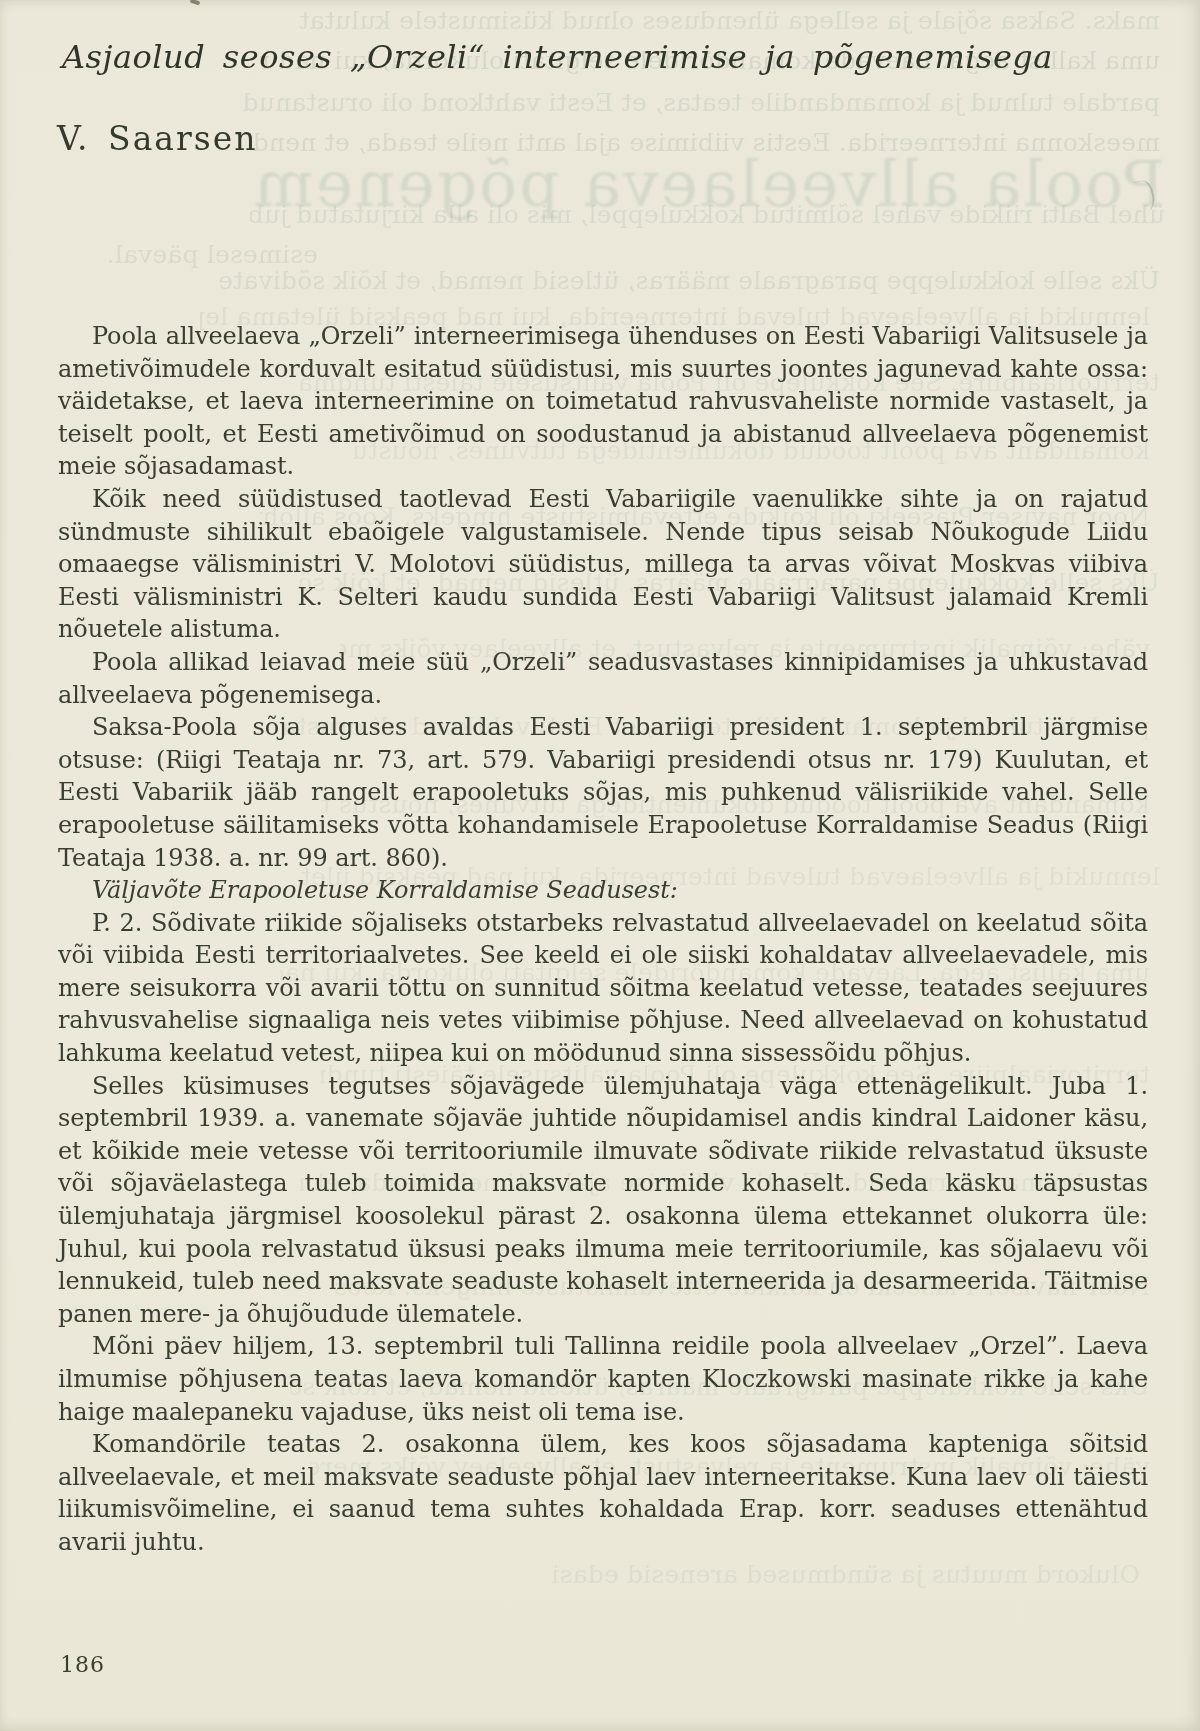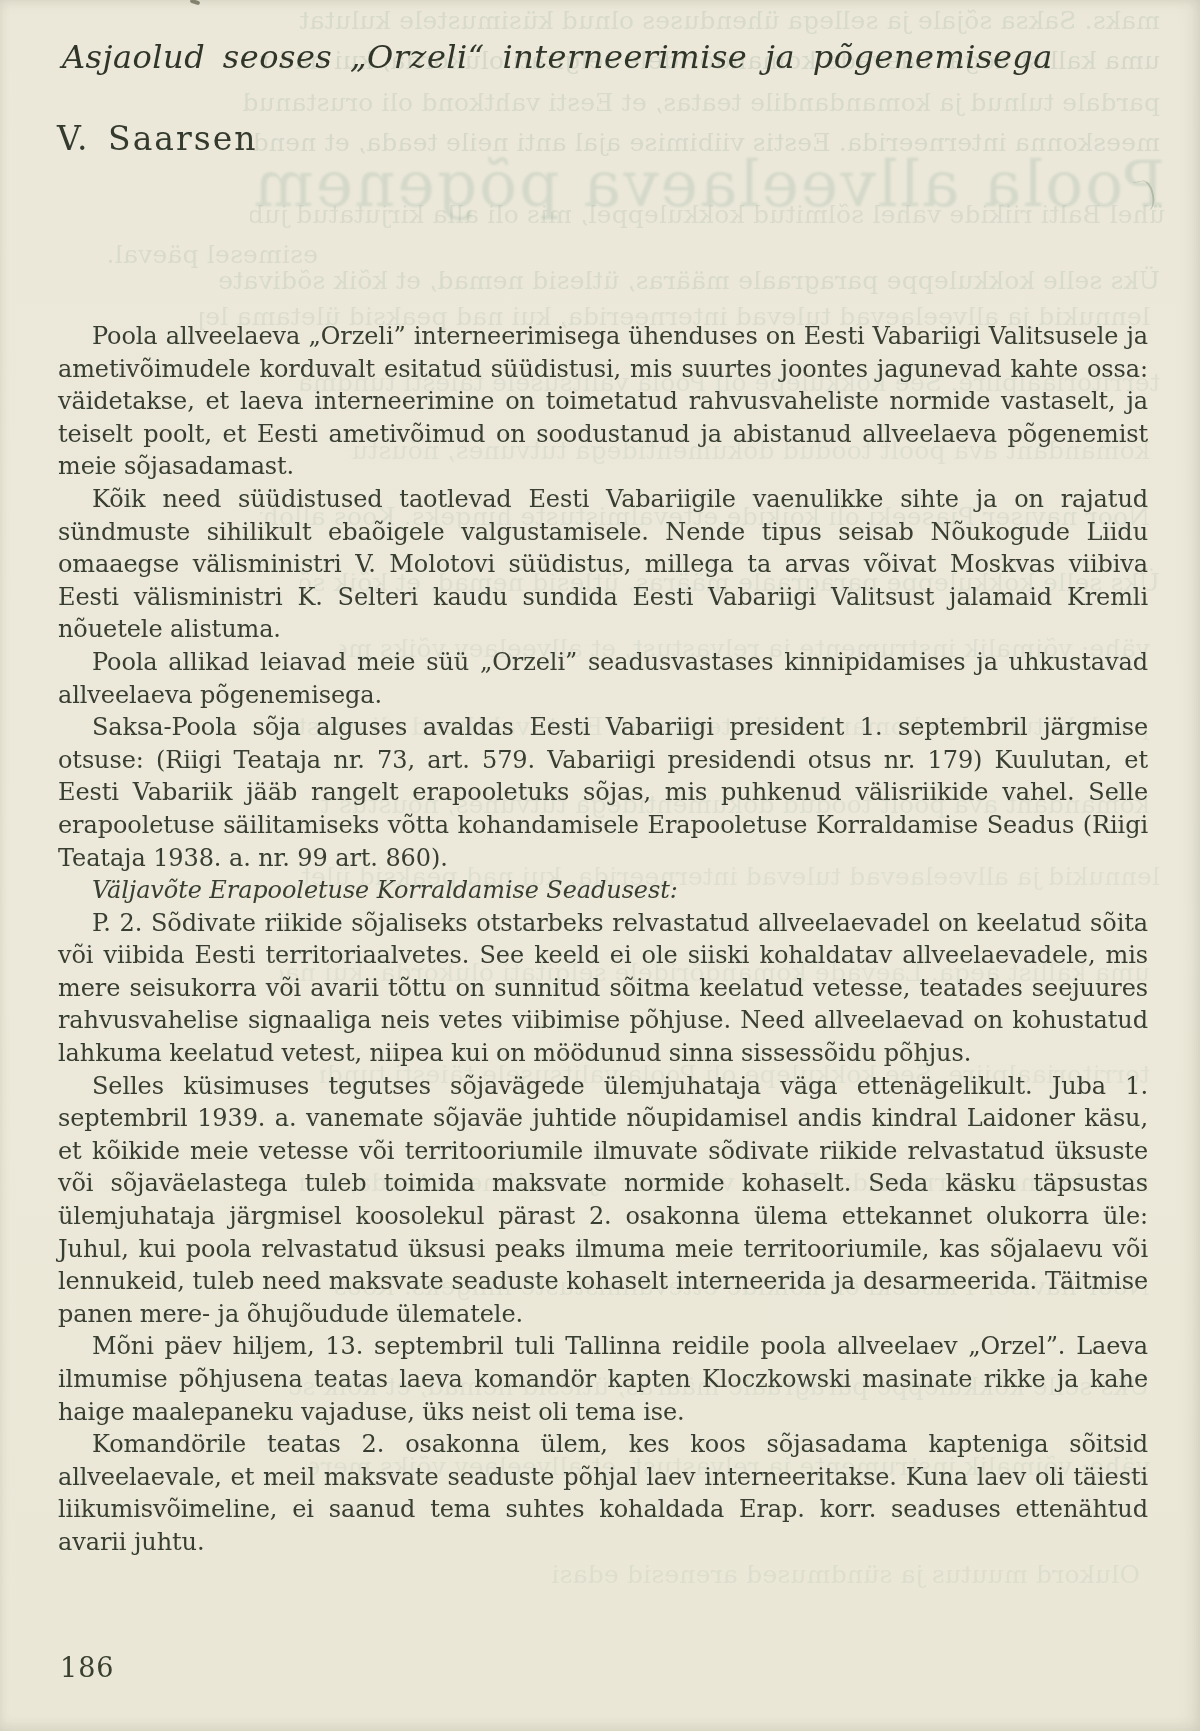--- a/index.html
+++ b/index.html
@@ -55,21 +55,21 @@
   .body-text{
     position:absolute;left:58px;top:320px;width:1090px;
     font-size:24px;line-height:32.6px;
     letter-spacing:-0.1px;
     text-align:justify;
   }
   .body-text p{margin:0;text-indent:34px;}
   .body-text p.italic{font-style:italic;}
   .page-number{
     position:absolute;left:60px;top:1652px;
-    font-size:27px;letter-spacing:1px;color:#3a402f;
+    font-size:22px;letter-spacing:1px;color:#3a402f;
   }
 
   
   .speck-top{
     position:absolute;left:190px;top:0;width:10px;height:4px;
     background:#6b6b58;border-radius:2px;transform:rotate(18deg);opacity:.8;
   }
   .curl-mark{
     position:absolute;left:1136px;top:180px;width:16px;height:30px;
     border-right:2px solid rgba(148,158,138,.55);

